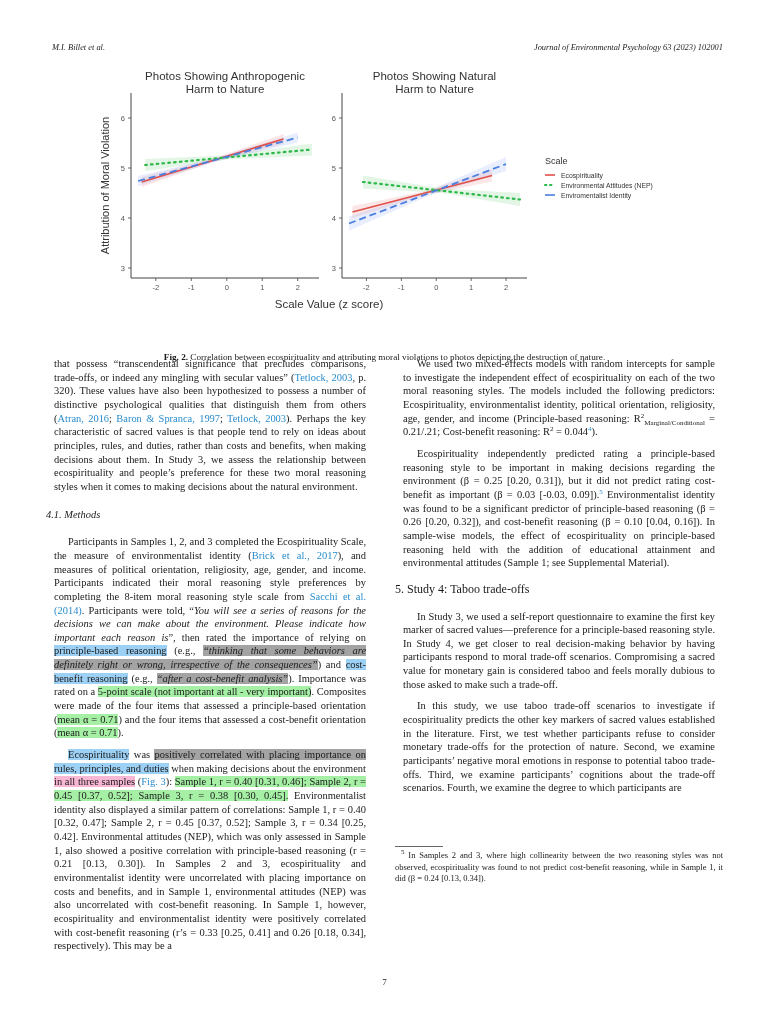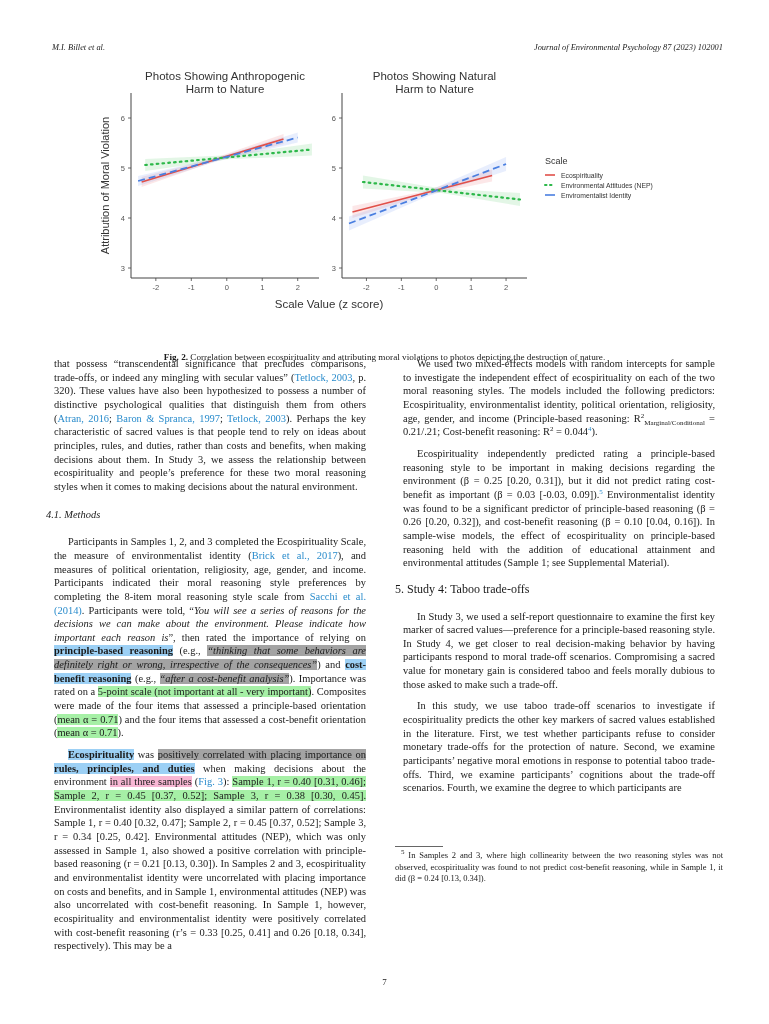--- a/index.html
+++ b/index.html
@@ -15,37 +15,37 @@
   .fig-caption b { font-weight: bold; }
 
   .col { position: absolute; width: 328px; font-size: 10.45px; line-height: 13.65px; text-align: justify; }
   .col-left { left: 46px; top: 349px; }
   .col-right { left: 395px; top: 349px; }
   .col p { margin: 8px; text-indent: 14px; hyphens: auto; }
   .col p.noindent { text-indent: 0; }
   .section-head { font-style: italic; margin: 14px 0 14px 0 !important; text-indent: 0 !important; }
   .section-head-bold { font-weight: normal; margin: 13px 0 13px 0 !important; text-indent: 0 !important; font-size: 12px; }
   .link { color: #2a8ccc; }
-  .hl-blue { background: #9cd0f5; font-weight: bold; }
+  .hl-blue { background: #9cd0f5; }
   .hl-yellow { background: #a3a3a3; }
   .hl-green { background: #a6f0a6; }
   .hl-pink { background: #f8b7d4; }
   sup { font-size: 7px; line-height: 0; }
   sub { font-size: 7px; line-height: 0; }
 
   .footnotes { position: absolute; left: 395px; top: 846px; width: 328px; font-size: 8.5px; line-height: 11.5px; text-align: justify; }
   .fn-rule { width: 48px; border-top: 0.8px solid #666; margin-bottom: 3px; }
   .footnotes p { margin: 0; text-indent: 6px; }
   .page-number { position: absolute; left: 0; right: 0; top: 977px; text-align: center; font-size: 9px; }
 </style>
 </head>
 <body>
 
 <div class="running-head rh-left">M.I. Billet et al.</div>
-<div class="running-head rh-right">Journal of Environmental Psychology 87 (2023) 102001</div>
+<div class="running-head rh-right">Journal of Environmental Psychology 63 (2023) 102001</div>
 
 <div id="figure">
   <svg id="chart-svg" width="620" height="256" xmlns="http://www.w3.org/2000/svg">
       <text x="135" y="20" text-anchor="middle" font-size="11.5" fill="#333" font-family="&quot;Liberation Sans&quot;, &quot;DejaVu Sans&quot;, sans-serif">Photos Showing Anthropogenic</text>
       <text x="135" y="33" text-anchor="middle" font-size="11.5" fill="#333" font-family="&quot;Liberation Sans&quot;, &quot;DejaVu Sans&quot;, sans-serif">Harm to Nature</text>
       <line x1="41" y1="33" x2="41" y2="218" stroke="#444" stroke-width="1"></line>
       <line x1="41" y1="218" x2="229" y2="218" stroke="#444" stroke-width="1"></line>
       <line x1="38" y1="208" x2="41" y2="208" stroke="#444" stroke-width="0.8"></line>
       <text x="35" y="211" text-anchor="end" font-size="7.5" fill="#555" font-family="&quot;Liberation Sans&quot;, &quot;DejaVu Sans&quot;, sans-serif">3</text>
       <line x1="38" y1="158" x2="41" y2="158" stroke="#444" stroke-width="0.8"></line>

